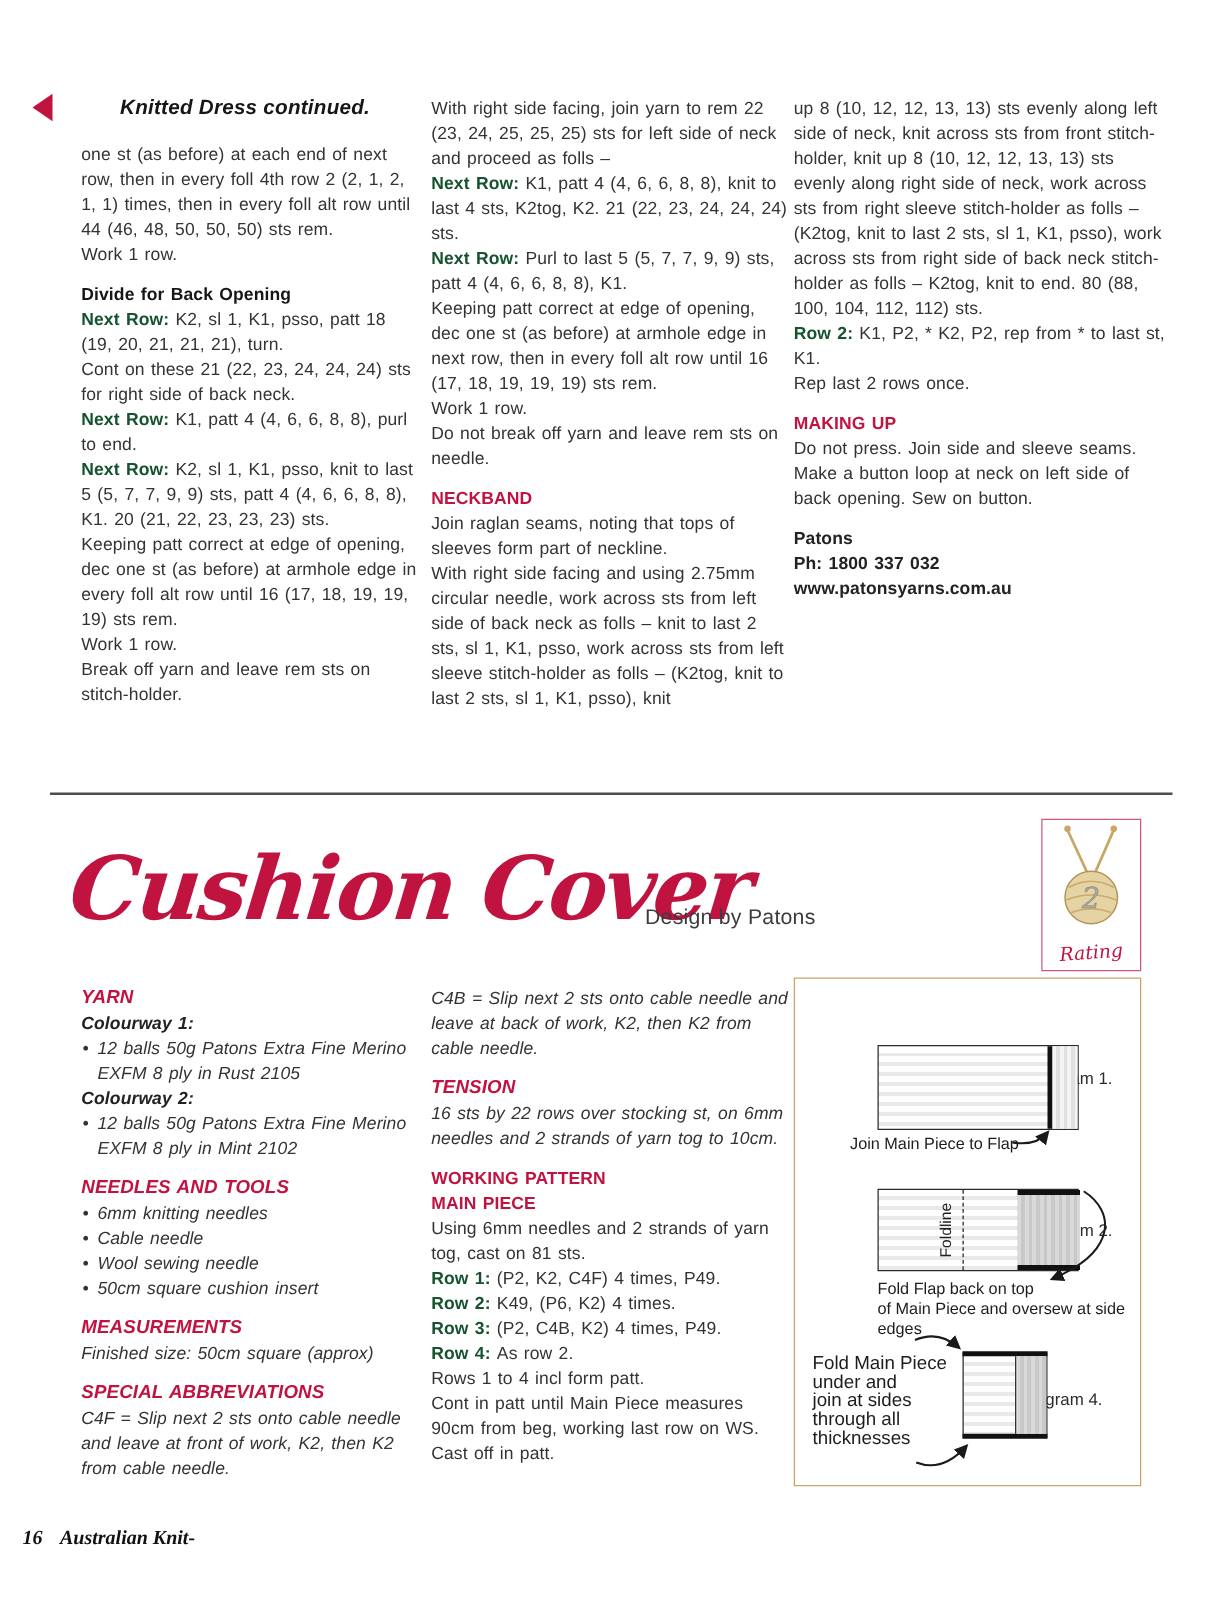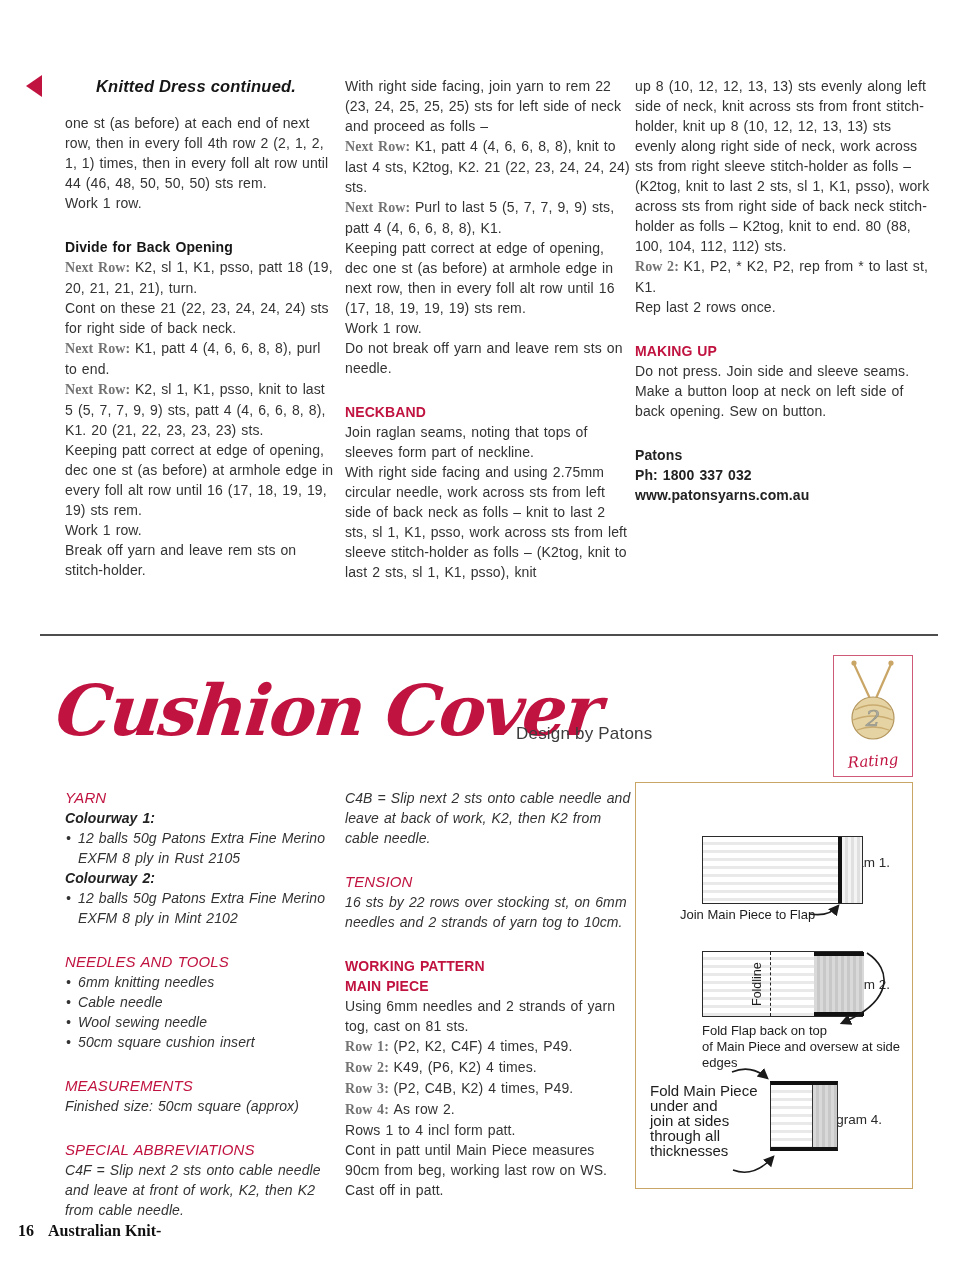--- a/index.html
+++ b/index.html
@@ -9,25 +9,25 @@
   }
   html,body{margin:0;padding:0;}
   body{
     width:973px;height:1280px;position:relative;background:#ffffff;
     font-family:"Liberation Sans", sans-serif;color:var(--ink);
     overflow:hidden;
   }
   .abs{position:absolute;}
   
   .col p{margin:0;font-size:14px;line-height:20px;word-spacing:1px;letter-spacing:.1px;}
-  .col p.gap{margin-top:24px;}
-  .col strong{color:#737373;font-family:Liberation Serif, serif;}
+  .col p.gap{margin-top:12px;}
+  .col strong{color:#14532d;}
   .hblack{font-weight:bold;color:#161616;}
   .hred{font-weight:bold;color:var(--red);}
-  .hredi{font-weight:normal;font-style:italic;color:var(--red);font-size:15px !important;}
+  .hredi{font-weight:bold;font-style:italic;color:var(--red);font-size:15px !important;}
   .it{font-style:italic;}
   .bit{font-weight:bold;font-style:italic;color:#222;}
   .b{font-weight:bold;color:#222;}
   .bullet{padding-left:13px;position:relative;}
   .bullet::before{content:"\2022";position:absolute;left:1px;}
   
   .tri{width:0;height:0;border-top:11px solid transparent;border-bottom:11px solid transparent;border-right:16px solid var(--red);}
   .cont-head{font-weight:bold;font-style:italic;font-size:16.5px;color:#161616;letter-spacing:.2px;margin-left:38px;}
   
   .rule{background:#4d4d4d;height:2px;}
@@ -191,15 +191,15 @@
         <path d="M0,0 L7,3.5 L0,7 z" fill="#1a1a1a"></path>
       </marker>
     </defs>
     <path d="M174,131 Q193,134 202,123" fill="none" stroke="#1a1a1a" stroke-width="1.6" marker-end="url(#ah)"></path>
     <path d="M231,170 C256,186 258,218 206,240" fill="none" stroke="#1a1a1a" stroke-width="1.6" marker-end="url(#ah)"></path>
     <path d="M96,289 Q115,281 131,295" fill="none" stroke="#1a1a1a" stroke-width="1.6" marker-end="url(#ah)"></path>
     <path d="M97,387 Q118,395 137,374" fill="none" stroke="#1a1a1a" stroke-width="1.6" marker-end="url(#ah)"></path>
   </svg>
 </div>
 
-<div class="abs footer" style="left:18px;top:1222px;">
+<div class="abs footer" style="left:18px;top:1222px;font-style:italic;">
   <span class="pn">16</span><span>Australian Knit-</span>
 </div>
 
 </body></html>

